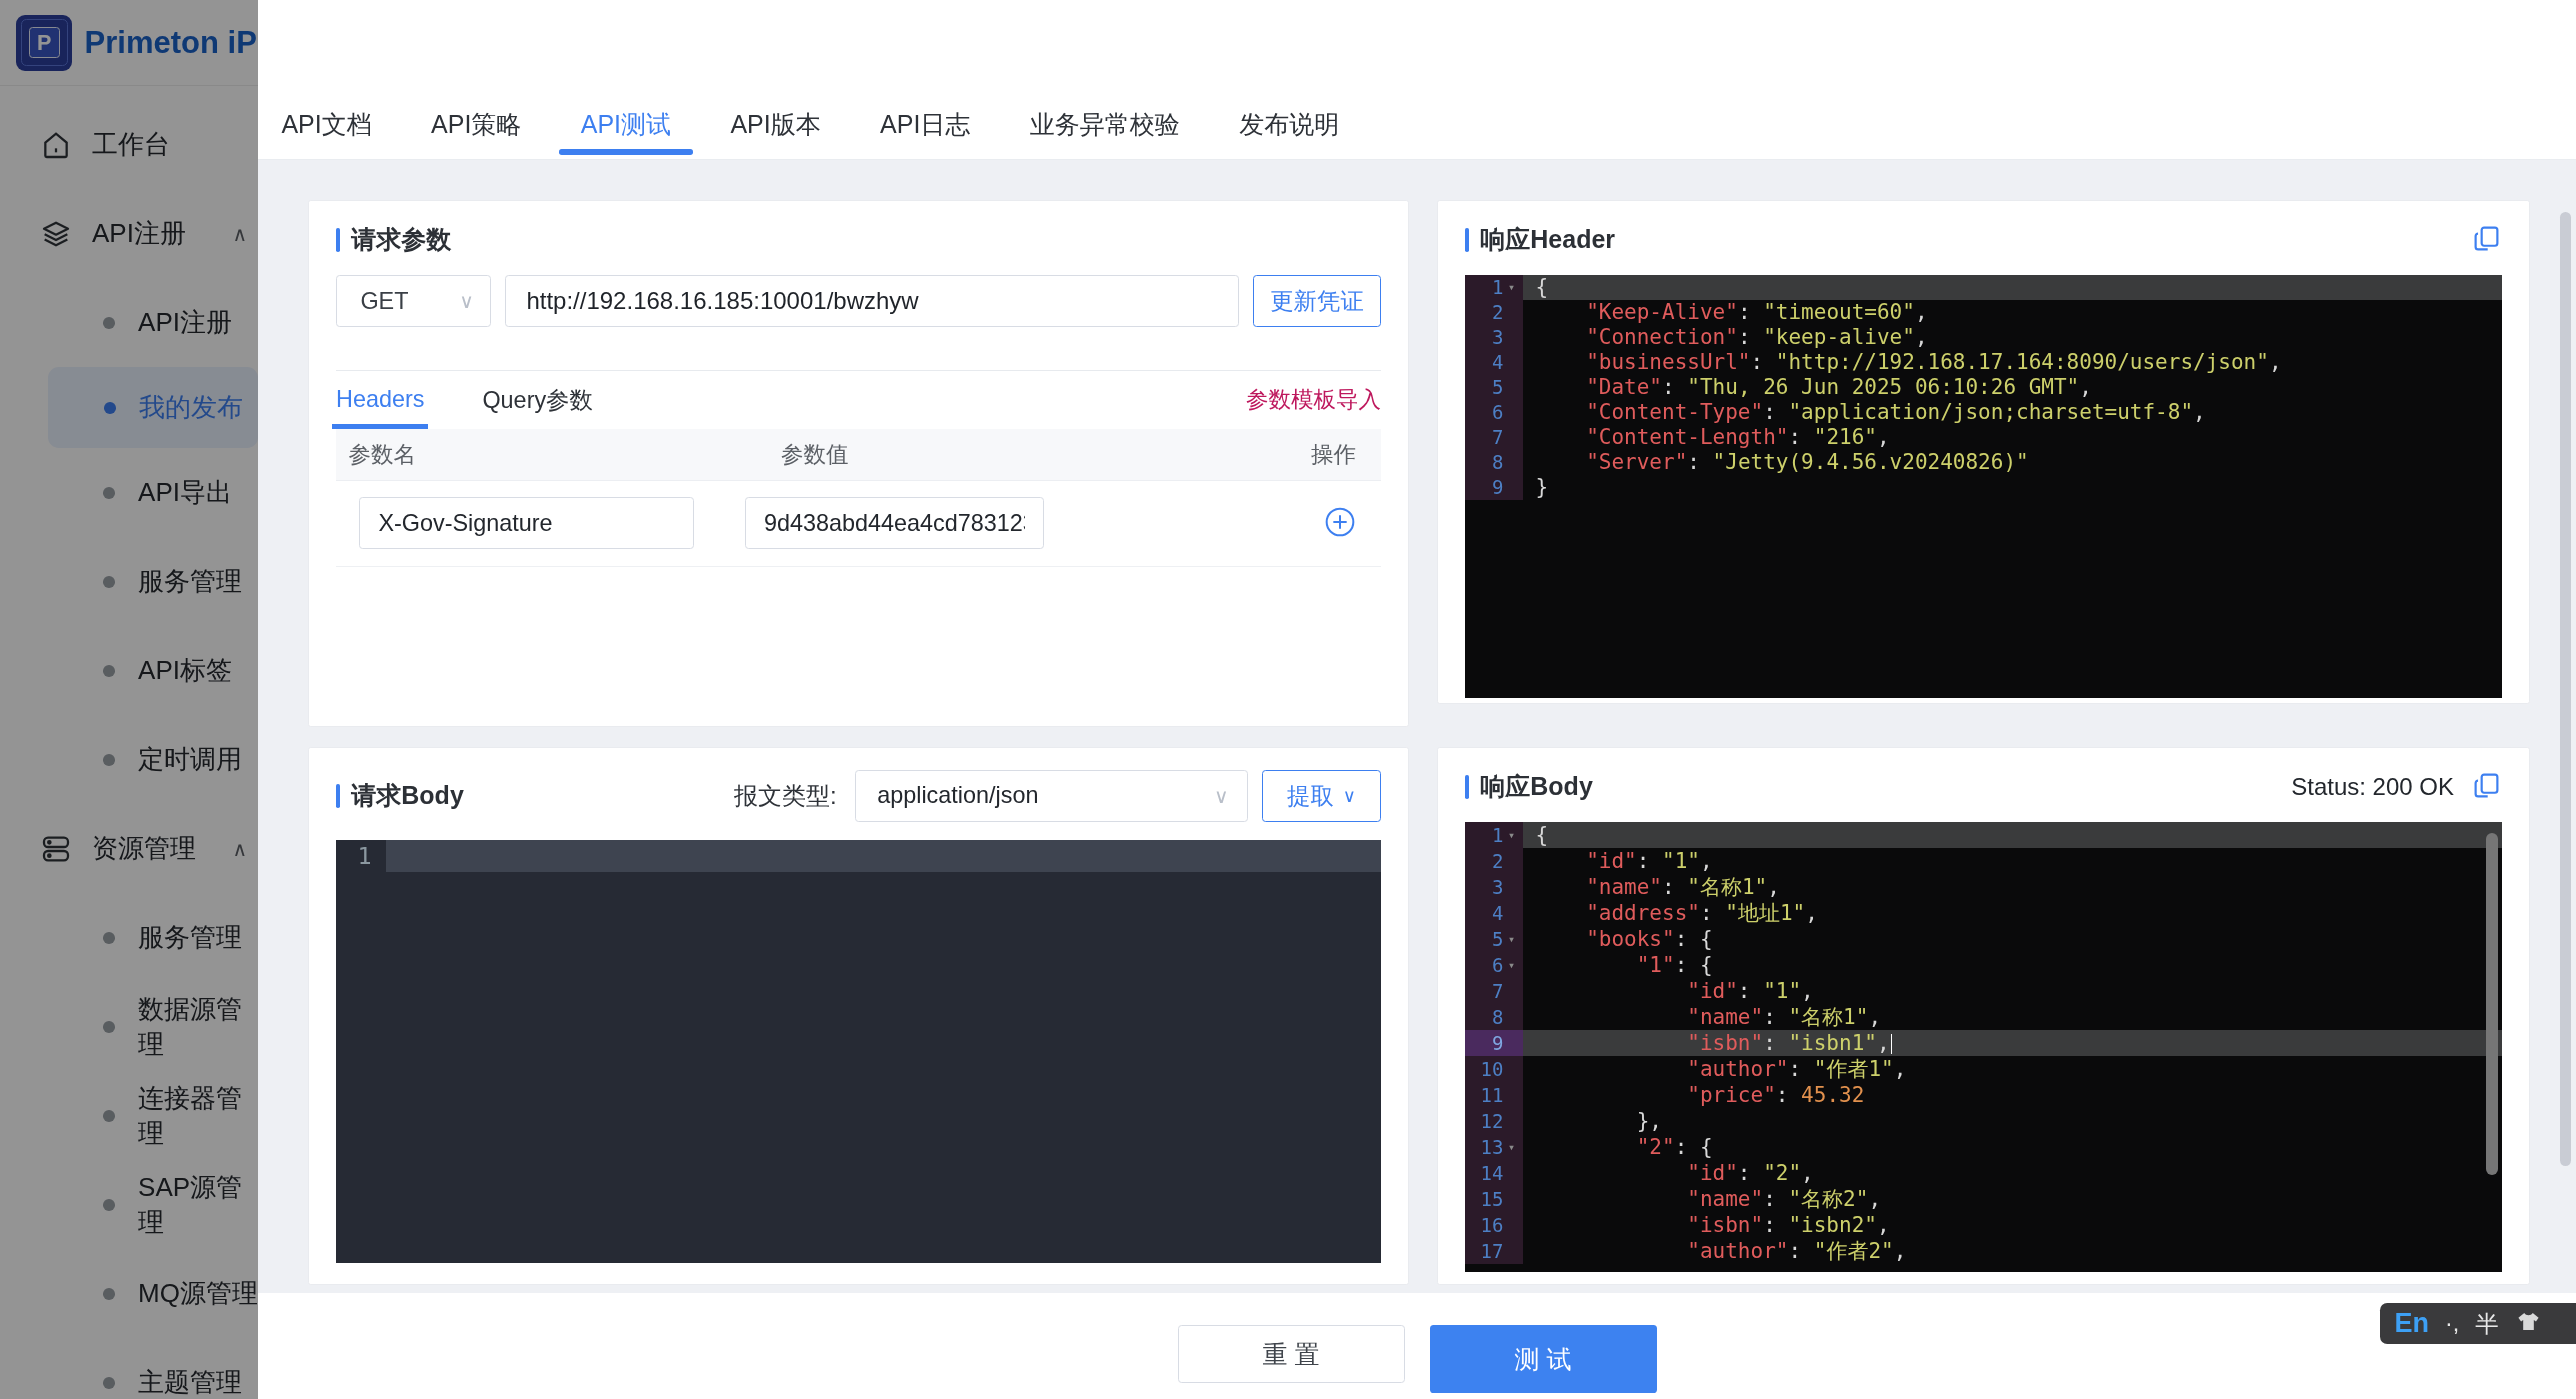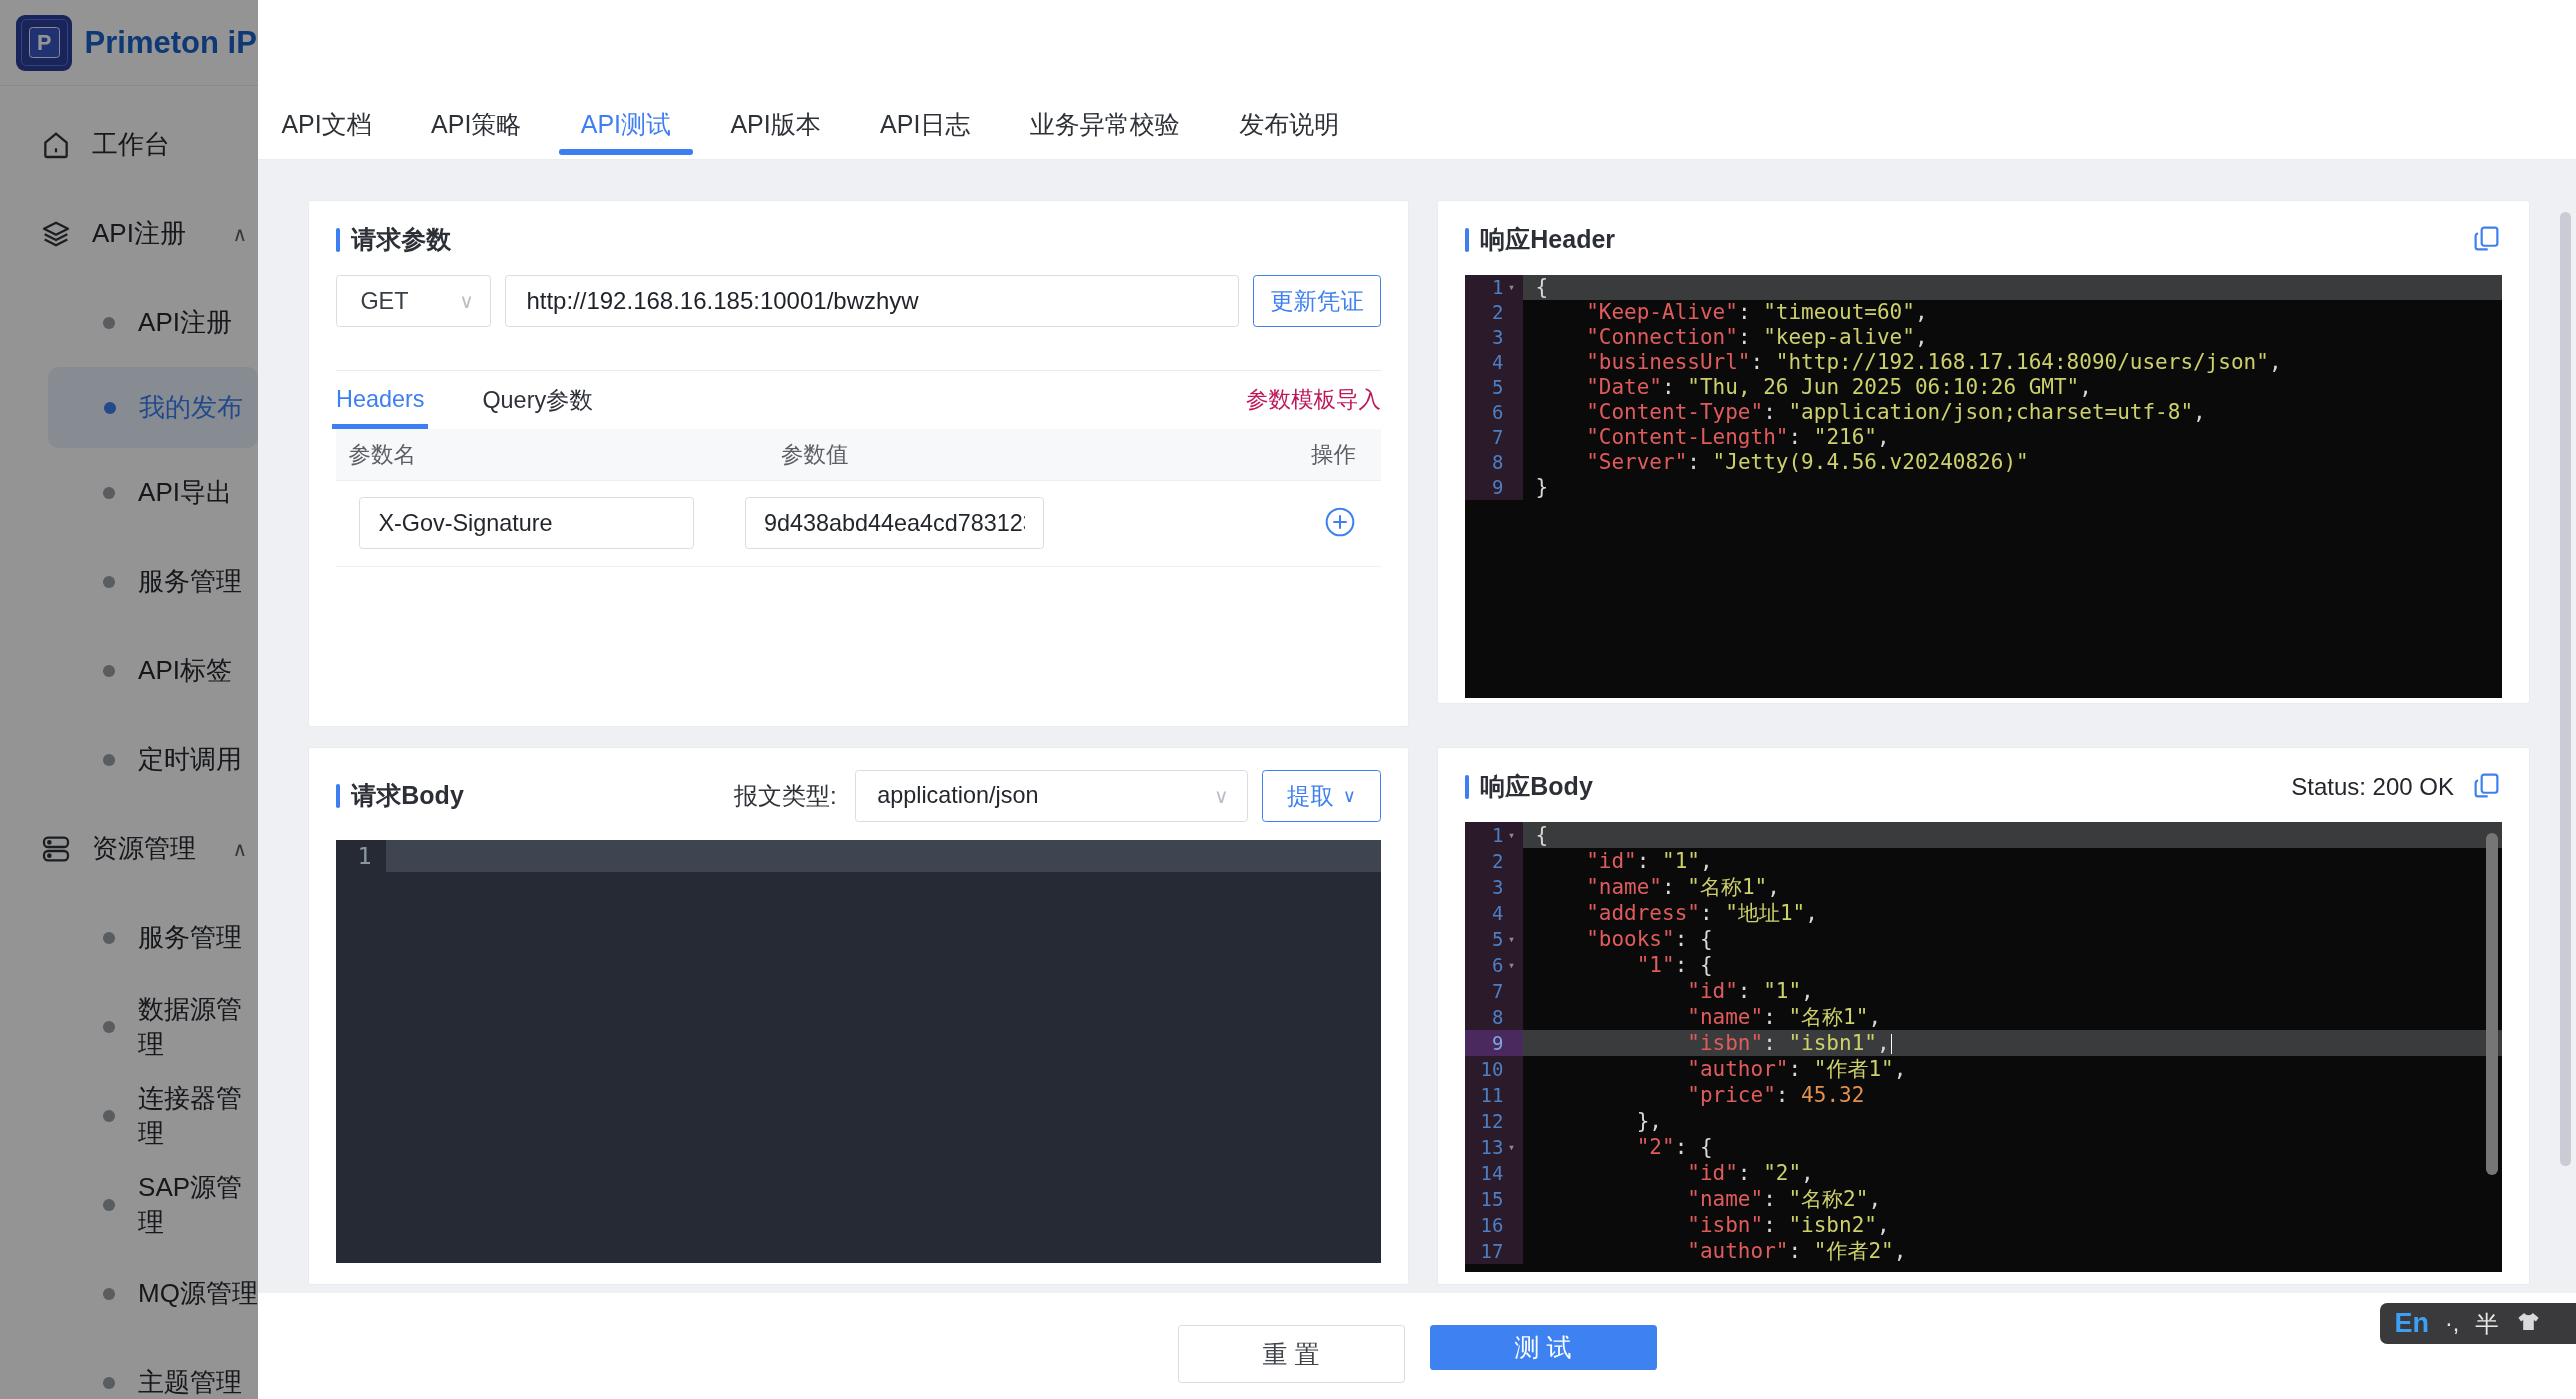--- a/index.html
+++ b/index.html
@@ -107,21 +107,21 @@
   .ed-scroll-thumb { position:absolute; right:4.5px; top:10.8px; width:11.7px; height:342px; background:#767676; border-radius:6.3px; }
 
   
   .copy-btn { margin-left:auto; background:none; border:none; color:#3d7ff0; cursor:pointer; width:32px; height:32px; }
   .status-txt { margin-left:auto; font-size:24px; color:#23272d; }
   .status-txt + .copy-btn { margin-left:16px; }
 
   
   .footer { position:absolute; bottom:0; left:0; right:0; height:106px; background:#fff; display:flex; justify-content:center; gap:25px; padding-top:32px; }
   .btn-reset { width:227px; height:58px; border:0.9px solid #d8dce4; border-radius:3.6px; background:#fff; color:#3f444b; font-size:25px; cursor:pointer; }
-  .btn-test { width:227px; height:45px; border:none; border-radius:3.6px; background:#3d82f0; color:#fff; font-size:25px; cursor:pointer; }
+  .btn-test { width:227px; height:68px; border:none; border-radius:3.6px; background:#3d82f0; color:#fff; font-size:25px; cursor:pointer; }
 
   
   .pg-scroll { position:absolute; top:160px; bottom:106px; right:3.6px; width:12.6px; }
   .pg-thumb { position:absolute; top:52px; width:10.8px; height:954px; background:#c9ccd4; border-radius:5.4px; }
 
   
   .ime { position:absolute; right:0; bottom:55px; width:196px; height:41px; background:#3a3a3c; border-radius:7.2px 0 0 7.2px;
     display:flex; align-items:center; padding:0 9px 0 14.4px; gap:16px; z-index:30; }
   .ime-en { color:#3da0f5; font-size:27px; font-weight:bold;text-align:right; }
   .ime-punct, .ime-half { color:#e8e8e8; font-size:23.4px; }

